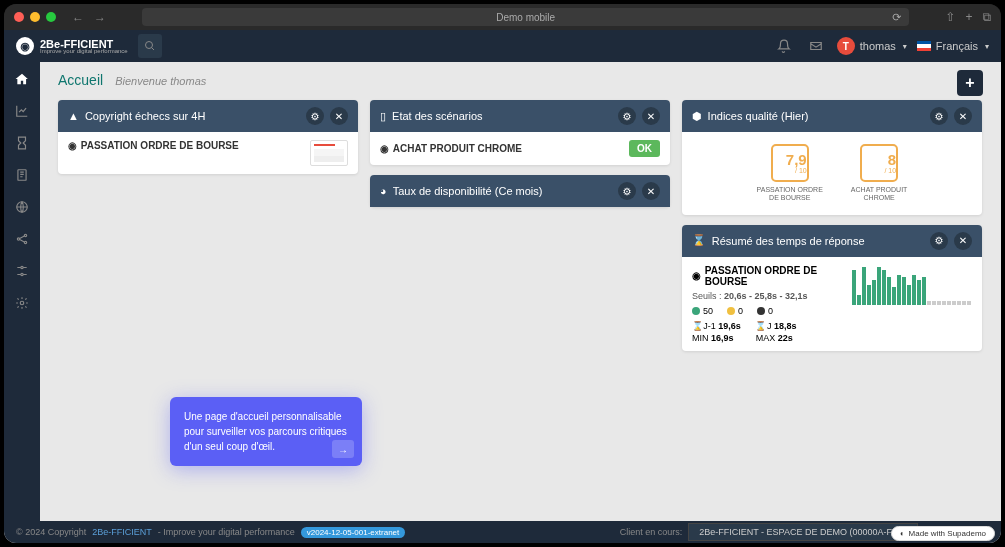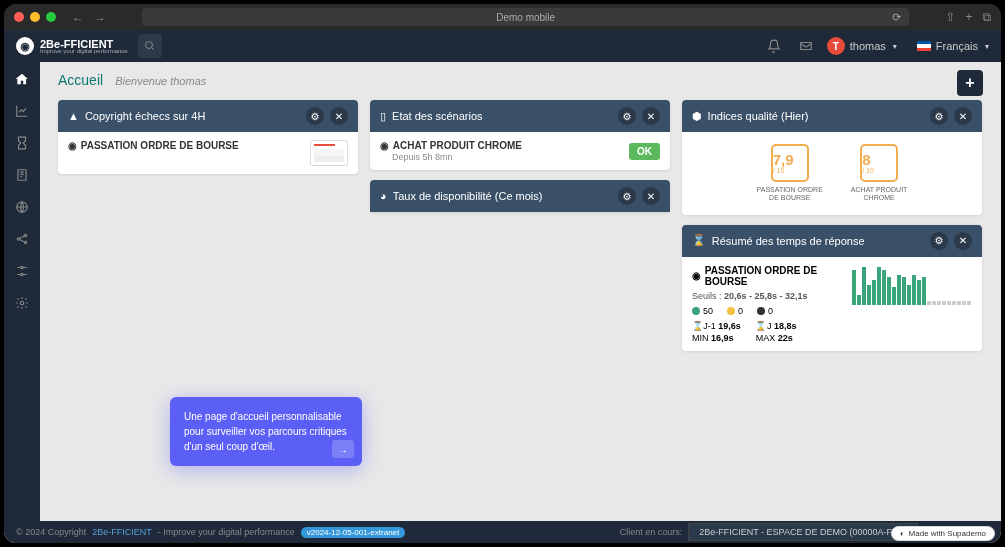--- a/index.html
+++ b/index.html
@@ -16,21 +16,21 @@
 .app-container{flex:1;background:#e8e8e8;display:flex;flex-direction:column;overflow:hidden}
 .app-header{height:32px;background:#1e2a3a;display:flex;align-items:center;padding:0 12px;gap:10px}
 .logo{display:flex;align-items:center;gap:6px;color:#fff;font-size:11px;font-weight:600}
 .logo-icon{width:18px;height:18px;background:#fff;border-radius:50%;display:flex;align-items:center;justify-content:center;font-size:11px;color:#1e2a3a}
 .logo-sub{font-size:6px;color:#aaa;font-weight:400;display:block;margin-top:-2px}
 .search-btn{width:24px;height:24px;display:flex;align-items:center;justify-content:center;color:#888;background:#2a3a4a;border-radius:3px}
 .header-spacer{flex:1}
 .header-icon{width:22px;height:22px;display:flex;align-items:center;justify-content:center;color:#888;font-size:13px}
 .user-badge{display:flex;align-items:center;gap:5px;color:#ccc;font-size:11px}
 .avatar{width:18px;height:18px;background:#e74c3c;border-radius:50%;display:flex;align-items:center;justify-content:center;color:#fff;font-size:10px;font-weight:600}
-.lang-select{display:flex;align-items:center;gap:5px;color:#ccc;font-size:11px;margin-left:10px}
+.lang-select{display:flex;align-items:center;gap:5px;color:#ccc;font-size:11px;}
 .flag{width:14px;height:10px;display:inline-flex;flex-direction:column}
 .flag-stripe{flex:1}
 .main-area{flex:1;display:flex;overflow:hidden}
 .sidebar{width:36px;background:#1e2a3a;display:flex;flex-direction:column;padding-top:8px;gap:14px;align-items:center}
 .sidebar-icon{width:18px;height:18px;color:#888;display:flex;align-items:center;justify-content:center;font-size:14px}
 .sidebar-icon.active{color:#fff}
 .content{flex:1;padding:10px 18px;overflow:hidden;position:relative}
 .page-header{display:flex;align-items:baseline;gap:12px;margin-bottom:12px}
 .page-title{font-size:14px;color:#0f766e;font-weight:400}
 .page-subtitle{font-size:11px;color:#888;font-style:italic}
@@ -49,21 +49,21 @@
 .thumb{width:38px;height:26px;background:#fff;border:1px solid #ddd;border-radius:2px;position:relative}
 .thumb::before{content:"";position:absolute;top:3px;left:3px;right:12px;height:2px;background:#e74c3c}
 .thumb::after{content:"";position:absolute;top:8px;left:3px;right:3px;bottom:3px;background:linear-gradient(#f5f5f5 50%,#eee 50%)}
 .scenario-item{display:flex;align-items:center;gap:8px}
 .scen-text{flex:1}
 .scen-title{font-size:10px;font-weight:600;color:#333;display:flex;align-items:center;gap:4px}
 .scen-sub{font-size:9px;color:#888;margin-top:1px;margin-left:12px}
 .ok-badge{background:#5cb85c;color:#fff;font-size:10px;padding:3px 8px;border-radius:3px;font-weight:600}
 .quality-row{display:flex;gap:28px;justify-content:center;padding:4px 0}
 .quality-item{text-align:center}
-.quality-box{width:38px;height:38px;border:2px solid #f0ad4e;border-radius:5px;display:flex;flex-direction:column;align-items:flex-start;justify-content:center;margin:0 auto 4px}
+.quality-box{width:38px;height:38px;border:2px solid #f0ad4e;border-radius:5px;display:flex;flex-direction:column;align-items:flex-end;justify-content:center;margin:0 auto 4px}
 .quality-score{font-size:15px;font-weight:700;color:#f0ad4e;line-height:1}
 .quality-max{font-size:7px;color:#f0ad4e}
 .quality-label{font-size:7px;color:#666;line-height:1.2}
 .resp-body{padding:8px 10px;font-size:10px;display:flex;gap:10px}
 .resp-left{flex:1}
 .resp-title{font-size:10px;font-weight:600;margin-bottom:4px;display:flex;align-items:center;gap:4px}
 .resp-thresh{font-size:9px;color:#555;margin-bottom:5px}
 .resp-legend{display:flex;gap:14px;margin-bottom:5px;font-size:9px}
 .leg-dot{display:inline-block;width:8px;height:8px;border-radius:50%;margin-right:3px;vertical-align:middle}
 .resp-stats{display:flex;gap:15px;font-size:9px}
@@ -240,21 +240,20 @@
                 <span class="widget-ctrl">⚙</span>
                 <span class="widget-ctrl">✕</span>
               </div>
               <div class="widget-body">
                 <div class="scenario-item">
                   <div class="scen-text">
                     <div class="scen-title">
                         <span>◉</span>
                         <span>ACHAT PRODUIT CHROME</span>
                       </div>
-                    <div class="scen-sub">Depuis 5h 8mn</div>
                   </div>
                   <span class="ok-badge">OK</span>
                 </div>
               </div>
             </div>
             <div class="widget">
               <div class="widget-header">
                 <span class="wicon">◕</span>
                 <span class="widget-title">Taux de disponibilité (Ce mois)</span>
                 <span class="widget-ctrl">⚙</span>

